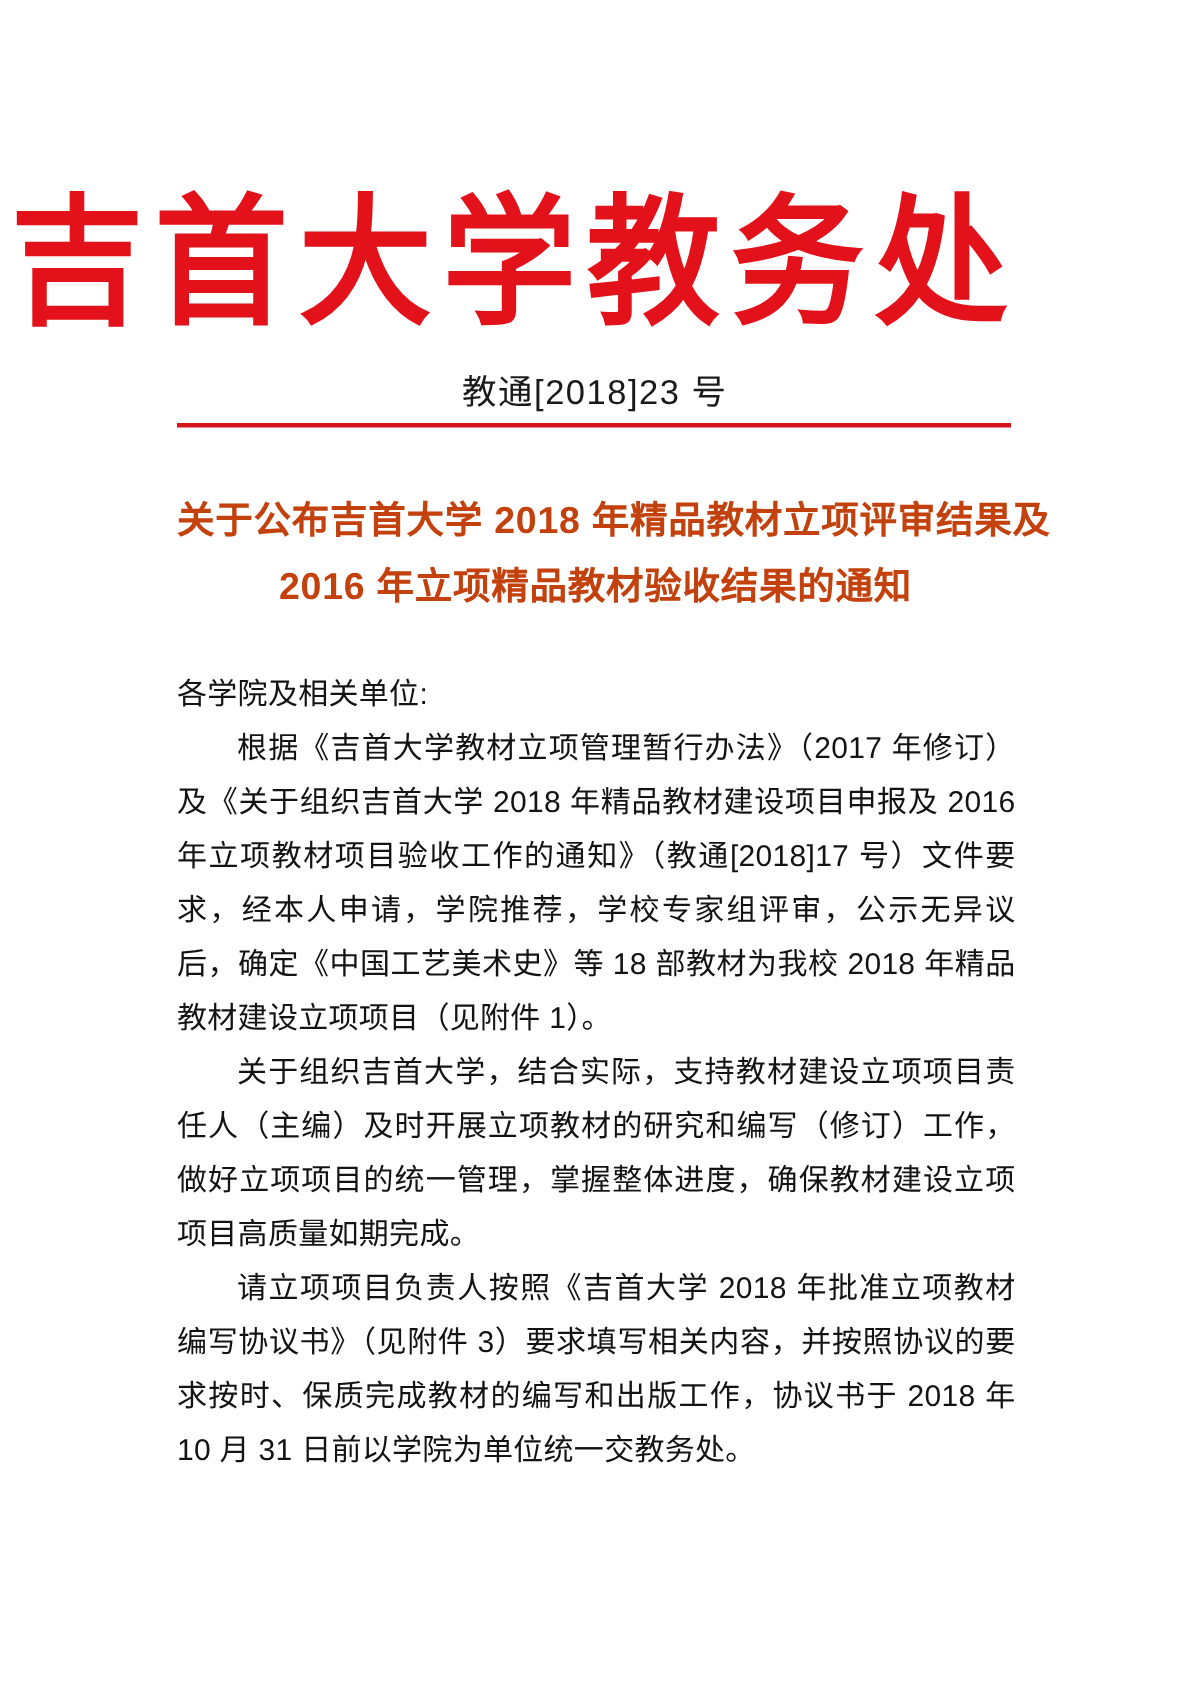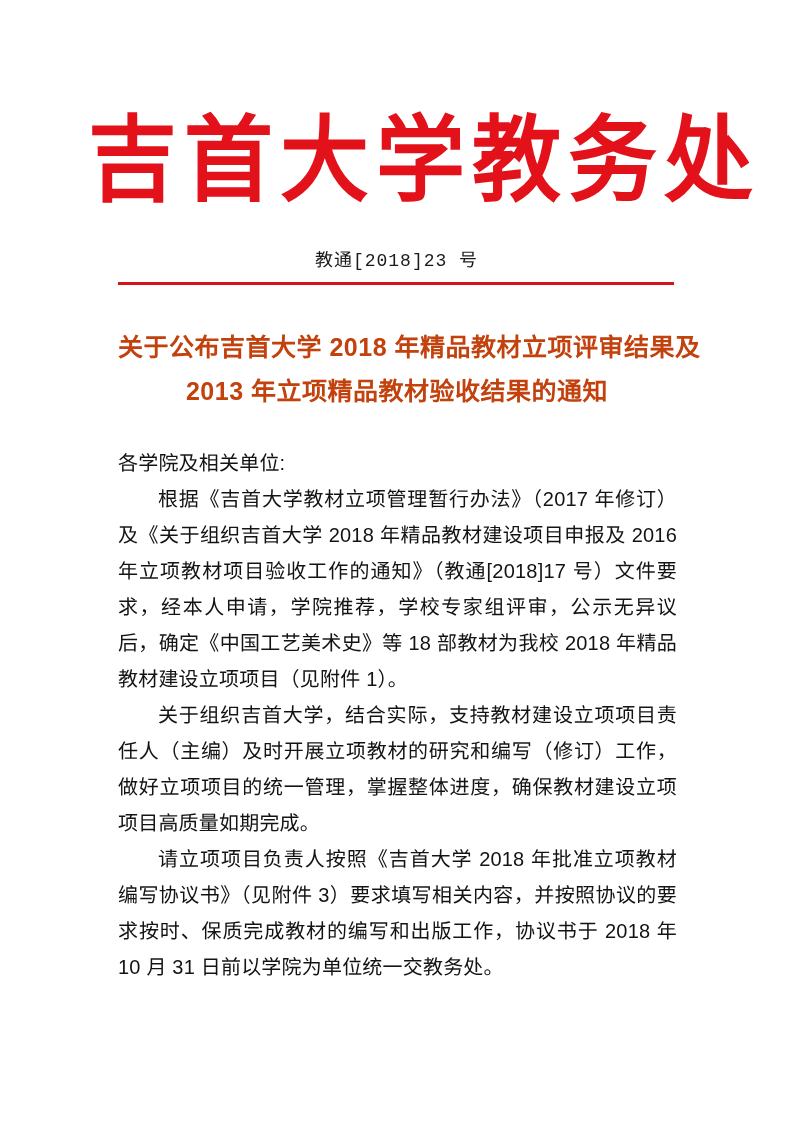--- a/index.html
+++ b/index.html
@@ -18,26 +18,25 @@
     overflow: hidden;
     font-family: "Liberation Serif", "DejaVu Serif", serif;
     -webkit-font-smoothing: antialiased;
   }
 
   
   .masthead {
     position: absolute;
     left: 0;
     right: 0;
-    top: 106px;
+    top: 122px;
     height: 110px;
     display: flex;
     align-items: center;
-    justify-content: center;
-    padding-left: 48px;
+    justify-content: flex-start;
   }
 
   .masthead-title {
     color: #e3121a;
     font-family: "Liberation Serif", "DejaVu Serif", serif;
     font-weight: 700;
     font-size: 89px;
     line-height: 1;
     letter-spacing: 7px;
     text-indent: 7px;
@@ -46,22 +45,22 @@
     transform-origin: center center;
   }
 
   
   .doc-number {
     position: absolute;
     left: 0;
     right: 0;
     top: 249px;
     text-align: center;
-    font-family: Liberation Mono, monospace;
-    font-size: 18px;
+    font-family: Liberation Sans, sans-serif;
+    font-size: 23px;
     line-height: 24px;
     color: #1a1a1a;
     letter-spacing: 1px;
   }
 
   
   .red-rule {
     position: absolute;
     left: 118px;
     width: 556px;
@@ -125,21 +124,21 @@
   <div class="masthead">
     <div class="masthead-title">吉首大学教务处</div>
   </div>
 
   <div class="doc-number">教通[2018]23 号</div>
 
   <div class="red-rule"></div>
 
   <div class="doc-title">
     <span class="title-line">关于公布吉首大学 2018 年精品教材立项评审结果及</span>
-    <span class="title-line">2013 年立项精品教材验收结果的通知</span>
+    <span class="title-line">2016 年立项精品教材验收结果的通知</span>
   </div>
 
   <div class="body-block">
     <p class="salutation">各学院及相关单位:</p>
     <p class="indented">根据《吉首大学教材立项管理暂行办法》（2017 年修订）及《关于组织吉首大学 2018 年精品教材建设项目申报及 2016 年立项教材项目验收工作的通知》（教通[2018]17 号）文件要求，经本人申请，学院推荐，学校专家组评审，公示无异议后，确定《中国工艺美术史》等 18 部教材为我校 2018 年精品教材建设立项项目（见附件 1）。</p>
     <p class="indented">关于组织吉首大学，结合实际，支持教材建设立项项目责任人（主编）及时开展立项教材的研究和编写（修订）工作，做好立项项目的统一管理，掌握整体进度，确保教材建设立项项目高质量如期完成。</p>
     <p class="indented">请立项项目负责人按照《吉首大学 2018 年批准立项教材编写协议书》（见附件 3）要求填写相关内容，并按照协议的要求按时、保质完成教材的编写和出版工作，协议书于 2018 年 10 月 31 日前以学院为单位统一交教务处。</p>
   </div>
 
 </div>

